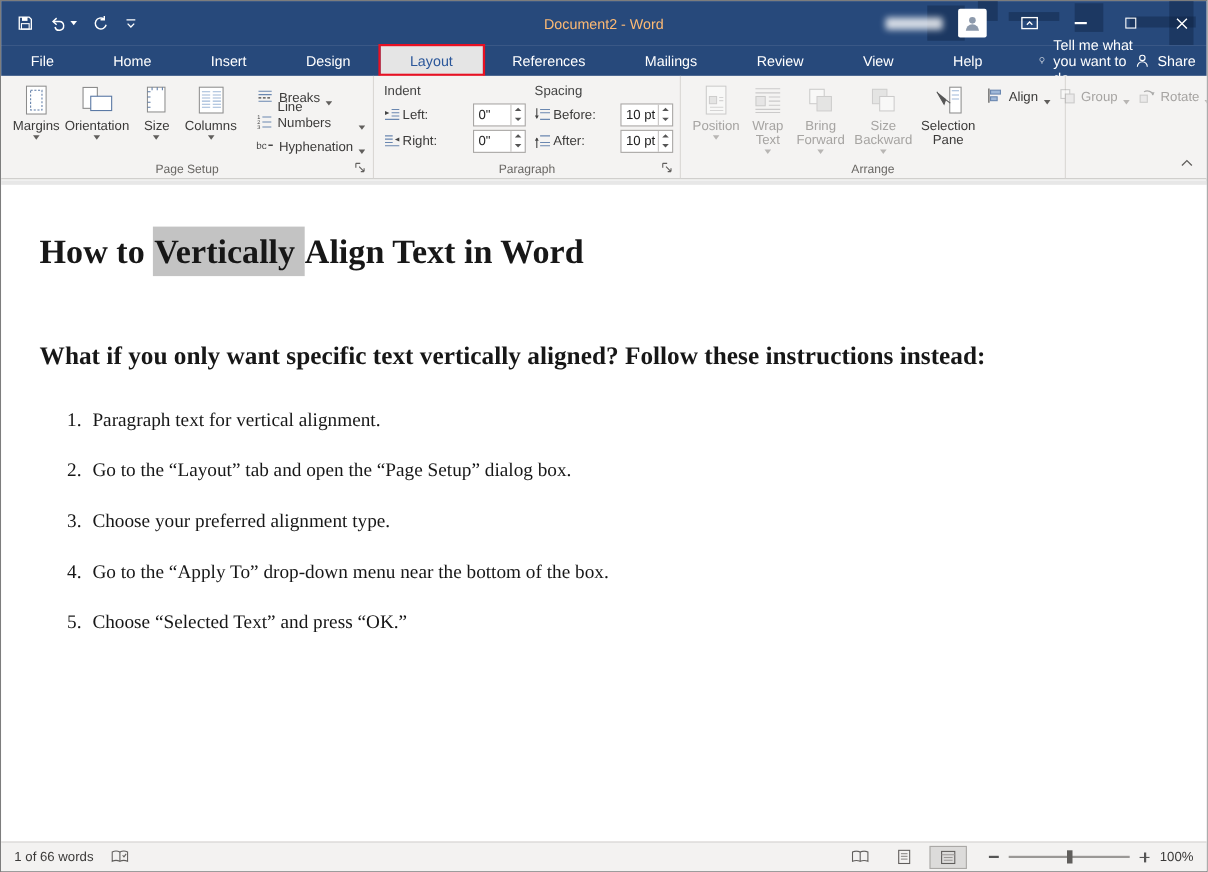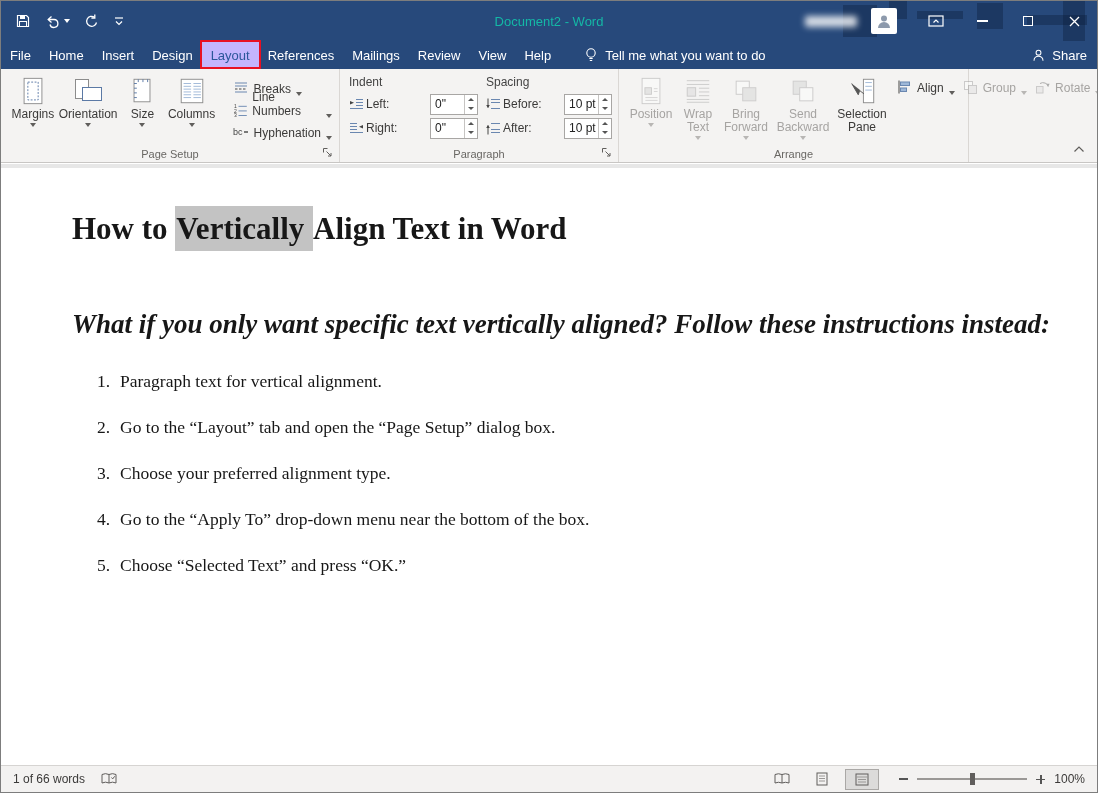--- a/index.html
+++ b/index.html
@@ -11,32 +11,32 @@
   .pattern { position:absolute; top:0; right:0; width:260px; height:40px; overflow:hidden; pointer-events:none; }
   .pattern div { position:absolute; background:rgba(10,28,58,.38); }
   .p1 { left:6px; top:4px; width:34px; height:32px; }
   .p2 { left:52px; top:0; width:18px; height:18px; }
   .p3 { left:80px; top:10px; width:46px; height:8px; }
   .p4 { left:140px; top:2px; width:26px; height:26px; }
   .p5 { left:190px; top:14px; width:60px; height:10px; }
   .p6 { left:226px; top:0; width:22px; height:40px; }
   .qat { position:absolute; left:14px; top:0; height:40px; display:flex; align-items:center; gap:14px; }
   .qat-btn { display:flex; align-items:center; gap:3px; cursor:pointer; }
-  .title-text { position:absolute; left:0; right:0; top:0; height:40px; display:flex; align-items:center; justify-content:center; font-size:13px; color:#14b8a6; pointer-events:none; }
+  .title-text { position:absolute; left:0; right:0; top:0; height:40px; display:flex; align-items:center; justify-content:center; font-size:13px; color:#fdba74; pointer-events:none; }
   .tb-right { position:absolute; right:0; top:0; height:40px; display:flex; align-items:center; }
   .blur-name { width:52px; height:11px; background:rgba(255,255,255,.8); filter:blur(3px); border-radius:2px; margin-right:14px; }
   .avatar { width:26px; height:26px; background:#fff; border-radius:2px; display:flex; align-items:center; justify-content:center; margin-right:16px; cursor:pointer; }
   .win-btn { width:46px; height:40px; display:flex; align-items:center; justify-content:center; cursor:pointer; }
   .min-glyph { width:11px; height:1.5px; background:#fff; }
   .max-glyph { width:10px; height:10px; border:1.2px solid #fff; }
 
   
   .tabrow { position:absolute; top:40px; left:0; right:0; height:28px; background:#27497b; display:flex; align-items:stretch; color:#fff; font-size:13px; }
-  .tab { padding:0 9px; display:flex; align-items:center; cursor:pointer; white-space:nowrap; }
-  .tab.selected { background:#c4b5fd; color:#2b579a; position:relative; }
+  .tab { padding:0 27px; display:flex; align-items:center; cursor:pointer; white-space:nowrap; }
+  .tab.selected { background:#e5e5e5; color:#2b579a; position:relative; }
   .red-box { position:absolute; top:-1px; left:-2px; right:-2px; bottom:0; border:2px solid #e81123; pointer-events:none; }
   .tellme { display:flex; align-items:center; gap:7px; margin-left:24px; cursor:pointer; }
   .share { margin-left:auto; margin-right:10px; display:flex; align-items:center; gap:6px; cursor:pointer; }
 
   
   .ribbon { position:absolute; top:68px; left:0; right:0; height:94px; background:#f4f3f2; border-bottom:1px solid #c8c6c4; }
   .rgroup { position:absolute; top:0; height:93px; border-right:1px solid #dad7d4; }
   .g-pagesetup { left:0; width:339px; }
   .g-paragraph { left:339px; width:279px; }
   .g-arrange { left:618px; width:350px; }
@@ -67,24 +67,24 @@
   .disabled { color:#a6a4a2 !important; }
   .disabled .dd { border-top-color:#b8b6b4; }
   .disabled svg { opacity:.45; filter:grayscale(1); }
 
   .arr-small-col { position:absolute; left:274px; top:5px; width:74px; display:flex; flex-direction:row; gap:1px; }
   .collapse { position:absolute; right:12px; bottom:5px; cursor:pointer; }
 
   
   .doc-area { position:absolute; top:163px; left:0; right:0; bottom:27px; background:#e7e7e7; }
   .page { position:absolute; top:4px; left:0; right:0; bottom:0; background:#fff; overflow:hidden; }
-  .content { padding:42px 0 0 35px; font-family:"Liberation Serif", serif; color:#171717;margin-left:36px; }
+  .content { padding:42px 0 0 35px; font-family:"Liberation Serif", serif; color:#171717; }
   .h1 { font-size:31px; font-weight:bold; line-height:1.25; }
   .hl { background:#c3c3c3; padding:5px 1px; }
-  .h2 { margin-top:58px; font-size:27px; font-weight:bold; line-height:34px; max-width:985px;font-style:italic; }
+  .h2 { margin-top:58px; font-size:23px; font-weight:bold; line-height:34px; max-width:985px; }
   .list { margin-top:31px; font-size:17.5px; }
   .li { display:flex; margin-bottom:27px; line-height:19px; }
   .li .num { margin-left:25px; width:23px; }
 
   
   .statusbar { position:absolute; left:0; right:0; bottom:0; height:27px; background:#f3f2f1; border-top:1px solid #d6d4d2; display:flex; align-items:center; font-size:12px; color:#3b3a39; }
   .sb-left { display:flex; align-items:center; gap:16px; padding-left:12px; }
   .sb-right { margin-left:auto; display:flex; align-items:center; gap:6px; padding-right:12px; }
   .view-btn { width:34px; height:21px; display:flex; align-items:center; justify-content:center; cursor:pointer; border:1px solid transparent; }
   .view-btn.active { background:#dcdbda; border-color:#aaa8a6; }
@@ -416,21 +416,21 @@
           <span>Bring Forward</span>
           <span class="dd"></span>
         </div>
         <div class="big-btn disabled" style="width:64px">
           <span class="icon32">
             <svg width="30" height="32" viewBox="0 0 32 32">
                 <rect x="5.5" y="5.5" width="14" height="14" fill="#c6d4e6" stroke="#8aa3c4"></rect>
                 <rect x="12.5" y="12.5" width="14" height="14" fill="#fff" stroke="#9a9a9a"></rect>
               </svg>
           </span>
-          <span>Send Backward</span>
+          <span>Size Backward</span>
           <span class="dd"></span>
         </div>
         <div class="big-btn" style="width:54px">
           <span class="icon32">
             <svg width="30" height="32" viewBox="0 0 32 32">
                 <rect x="17.5" y="3.5" width="11" height="25" fill="#fff" stroke="#8c8c8c"></rect>
                 <path d="M19.5 7h7 M19.5 11h7 M19.5 15h7" stroke="#9fb8d8"></path>
                 <path d="M5 8 L12 20 L13.5 15.5 L18 19" fill="none" stroke="#555"></path>
                 <path d="M5 8 L12 20 L13.8 15 z" fill="#555"></path>
               </svg>

